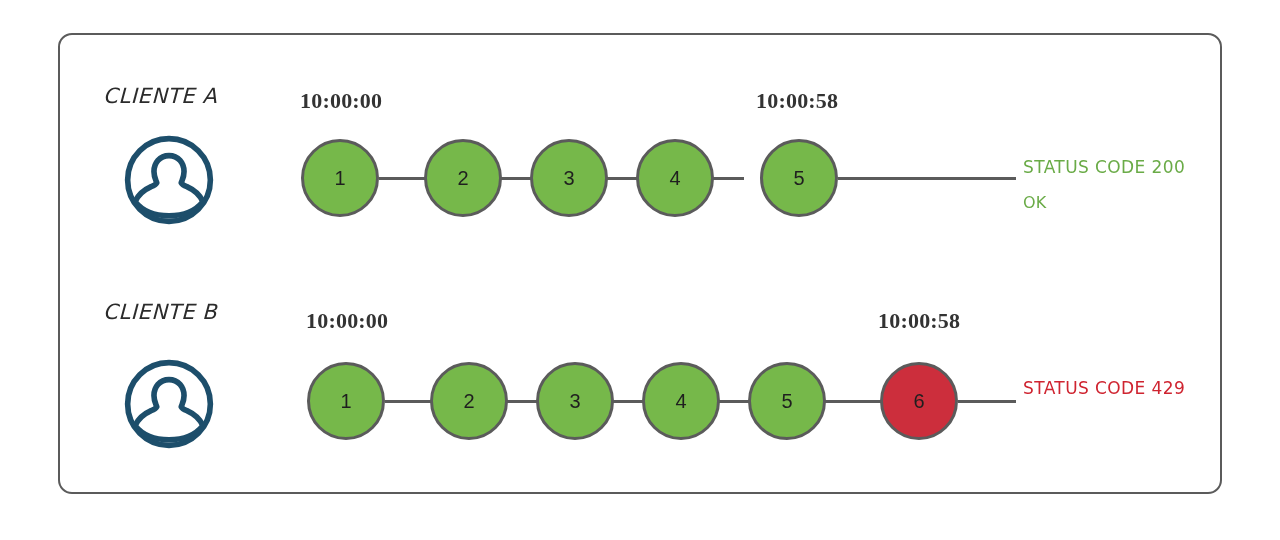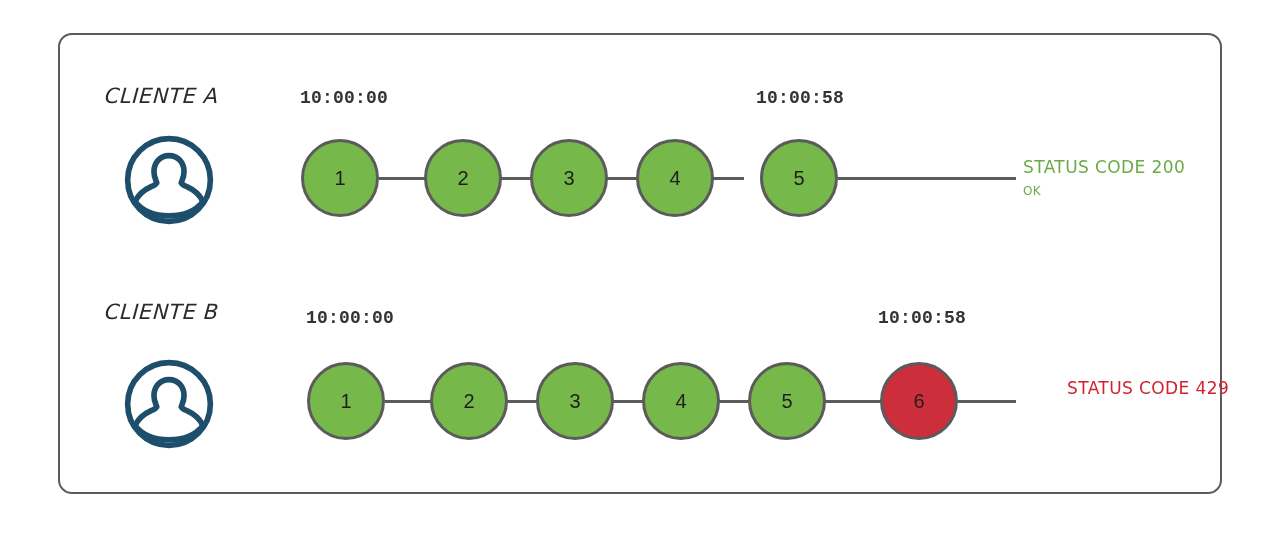--- a/index.html
+++ b/index.html
@@ -61,22 +61,22 @@
   .avatar {
     position: absolute;
     width: 94px;
     height: 94px;
   }
   .avatar svg { display: block; width: 94px; height: 94px; }
 
   
   .timestamp {
     position: absolute;
-    font-family: Liberation Mono, monospace;
-    font-size: 18px;
+    font-family: Liberation Serif, serif;
+    font-size: 22px;
     font-weight: bold;
     color: #333333;
     white-space: nowrap;
     letter-spacing: 0.2px;
   }
 
   
   .connector {
     position: absolute;
     height: 3px;
@@ -108,23 +108,23 @@
     white-space: nowrap;
     font-family: "DejaVu Sans", sans-serif;
   }
   .status .line1 {
     display: block;
     font-size: 17px;
     letter-spacing: 0.4px;
   }
   .status .line2 {
     display: block;
-    font-size: 12px;
+    font-size: 16px;
     letter-spacing: 0.2px;
-    margin-top: 7px;
+    margin-top: 16px;
   }
   .status.ok   { color: #6aab47; }
   .status.fail { color: #cf2430; }
 </style>
 </head>
 <body>
 
 <div id="canvas">
 
   <div class="frame"></div>
@@ -214,18 +214,18 @@
     <div class="node ok" style="left:642px; top:362px;">
       <span>4</span>
     </div>
     <div class="node ok" style="left:748px; top:362px;">
       <span>5</span>
     </div>
     <div class="node fail" style="left:880px; top:362px;">
       <span>6</span>
     </div>
 
-    <div class="status fail" style="left:1067px; top:378px; width:190px;">
+    <div class="status fail" style="left:1023px; top:378px; width:190px;">
       <span class="line1">STATUS CODE 429</span>
     </div>
   </div>
 
 </div>
 
 </body></html>

